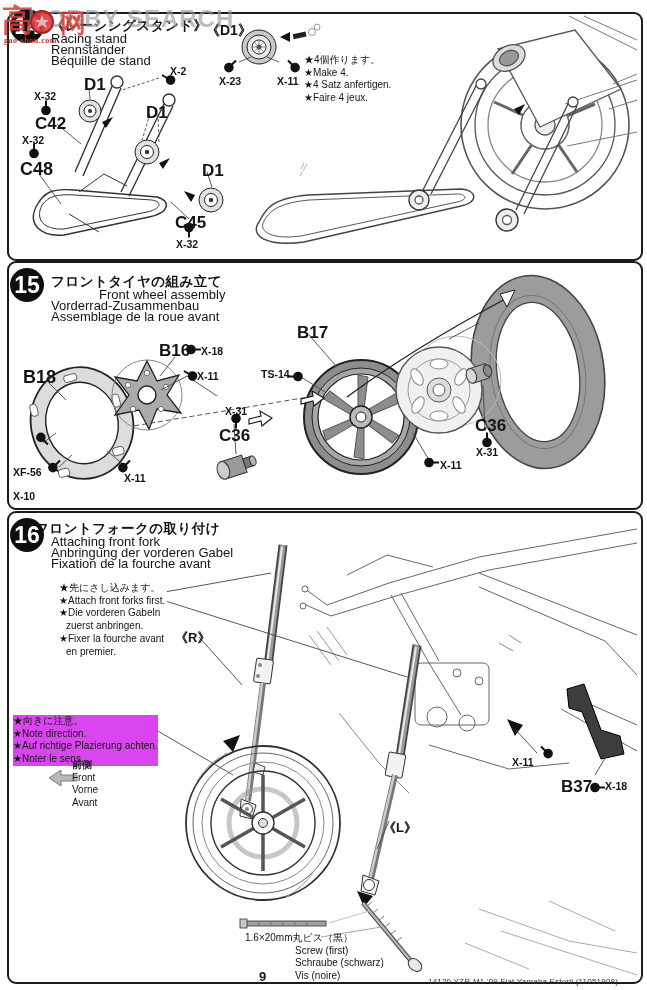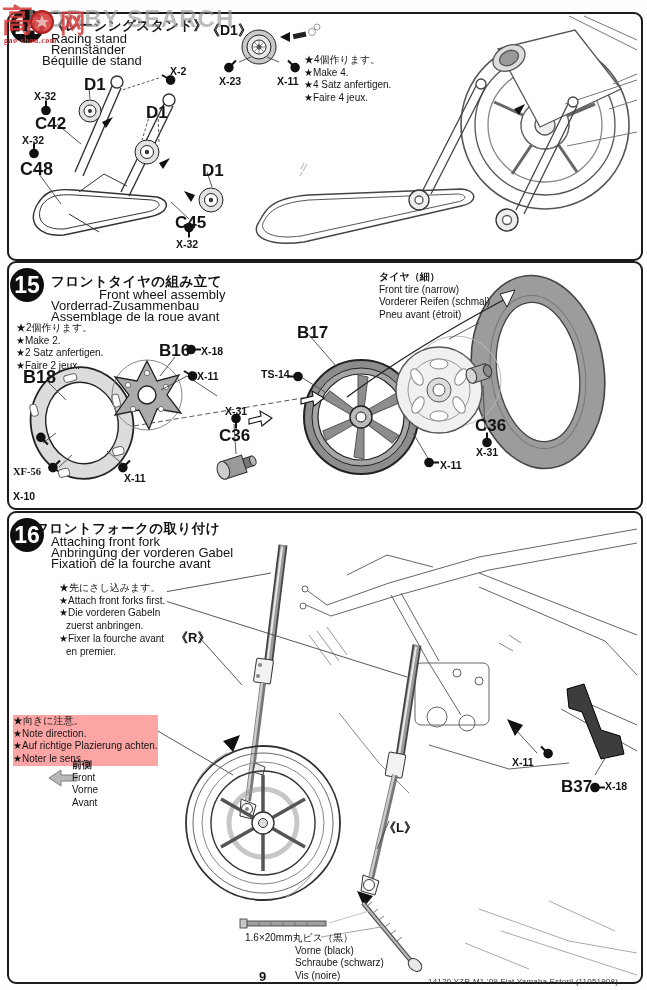--- a/index.html
+++ b/index.html
@@ -144,21 +144,21 @@
           <circle cx="498" cy="206" r="4.5" fill="#fff"></circle>
         <path d="M292,155 l3,-6 m-1,8 l4,-7 m-7,12 l2,-4" stroke="#999" stroke-width="0.8"></path>
       </g>
       <polygon points="505,95 516,90 510,101" fill="#111"></polygon>
     </svg>
 
     <div class="stepnum" style="left:1px;top:-5px;">14</div>
     <div class="s tja" style="left:42px;top:3px;">《レーシングスタンド》</div>
     <div class="s tl" style="left:42px;top:19px;">Racing stand</div>
     <div class="s tl" style="left:42px;top:30px;">Rennständer</div>
-    <div class="s tl" style="left:33px;top:41px;">Béquille de stand</div>
+    <div class="s tl" style="left:42px;top:41px;">Béquille de stand</div>
 
     <div class="s angle" style="left:197px;top:8px;font-size:14px;">《D1》</div>
 
     <div class="s note" style="left:295px;top:40px;">
       <div>★4個作ります。</div>
       <div>★Make 4.</div>
       <div>★4 Satz anfertigen.</div>
       <div>★Faire 4 jeux.</div>
     </div>
 
@@ -304,40 +304,28 @@
         <line x1="440" y1="76" x2="470" y2="60"></line>
       </g>
     </svg>
 
     <div class="stepnum" style="left:1px;top:5px;">15</div>
     <div class="s tja" style="left:42px;top:10px;">フロントタイヤの組み立て</div>
     <div class="s tl" style="left:42px;top:26px;padding-left:48px;">Front wheel assembly</div>
     <div class="s tl" style="left:42px;top:37px;">Vorderrad-Zusammenbau</div>
     <div class="s tl" style="left:42px;top:48px;">Assemblage de la roue avant</div>
 
-    <div class="s note" style="left:7px;top:59px;">
-      <div>★2個作ります。</div>
-      <div>★Make 2.</div>
-      <div>★2 Satz anfertigen.</div>
-      <div>★Faire 2 jeux.</div>
-    </div>
-
-    <div class="s note" style="left:370px;top:8px;">
-      <div style="font-weight:700;">タイヤ（細）</div>
-      <div>Front tire (narrow)</div>
-      <div>Vorderer Reifen (schmal)</div>
-      <div>Pneu avant (étroit)</div>
-    </div>
+
 
     <span class="s plabel" style="left:150px;top:78px;">B16</span>
     <span class="s slabel" style="left:192px;top:82px;">X-18</span>
     <span class="s slabel" style="left:188px;top:107px;">X-11</span>
     <span class="s plabel big" style="left:14px;top:104px;">B18</span>
     <span class="s slabel" style="left:4px;top:181px;margin-top:46px;">X-10</span>
-    <span class="s slabel" style="left:4px;top:203px;font-family:Liberation Serif, serif;">XF-56</span>
+    <span class="s slabel" style="left:4px;top:203px;">XF-56</span>
     <span class="s slabel" style="left:115px;top:209px;">X-11</span>
     <span class="s plabel" style="left:288px;top:60px;">B17</span>
     <span class="s slabel" style="left:252px;top:105px;">TS-14</span>
     <span class="s slabel" style="left:216px;top:142px;">X-31</span>
     <span class="s plabel" style="left:210px;top:163px;">C36</span>
     <span class="s plabel" style="left:466px;top:153px;">C36</span>
     <span class="s slabel" style="left:467px;top:183px;">X-31</span>
     <span class="s slabel" style="left:431px;top:196px;">X-11</span>
 
     <svg class="s pin" width="16" height="13" style="left:177px;top:80px;transform:rotate(180deg);">
@@ -512,21 +500,21 @@
       <div>★Attach front forks first.</div>
       <div>★Die vorderen Gabeln</div>
       <div class="cont">zuerst anbringen.</div>
       <div>★Fixer la fourche avant</div>
       <div class="cont">en premier.</div>
     </div>
 
     <span class="s angle" style="left:166px;top:116px;">《R》</span>
     <span class="s angle" style="left:374px;top:306px;">《L》</span>
 
-    <div class="s note" style="left:4px;top:202px;background:#fca5a5;">
+    <div class="s note" style="left:4px;top:202px;background:#d946ef;">
       <div>★向きに注意。</div>
       <div>★Note direction.</div>
       <div>★Auf richtige Plazierung achten.</div>
       <div>★Noter le sens.</div>
     </div>
 
     <svg class="s" width="30" height="20" style="left:40px;top:255px;">
       <polygon points="0,10 12,2 12,7 28,7 28,13 12,13 12,18" fill="#b8b8b8" stroke="#808080"></polygon>
     </svg>
     <div class="s note" style="left:63px;top:246px;">
@@ -544,21 +532,21 @@
 
     <span class="s plabel" style="left:552px;top:264px;">B37</span>
     <svg class="s pin" width="16" height="13" style="left:581px;top:268px;transform:rotate(180deg);">
         <line x1="1" y1="6.5" x2="7" y2="6.5"></line>
         <circle cx="11" cy="6.5" r="4.8"></circle>
       </svg>
     <span class="s slabel" style="left:596px;top:267px;">X-18</span>
 
     <div class="s note" style="left:236px;top:419px;">
       <div>1.6×20mm丸ビス（黒）</div>
-      <div style="padding-left:50px;">Vorne (black)</div>
+      <div style="padding-left:50px;">Screw (first)</div>
       <div style="padding-left:50px;">Schraube (schwarz)</div>
       <div style="padding-left:50px;">Vis (noire)</div>
     </div>
   </div>
 
   <span class="s footer-page" style="left:259px;top:969px;">9</span>
   <span class="s footer-code" style="left:428px;top:977px;">14120 YZR-M1 '09 Fiat Yamaha Estoril (11051908)</span>
 
 </div>
 

